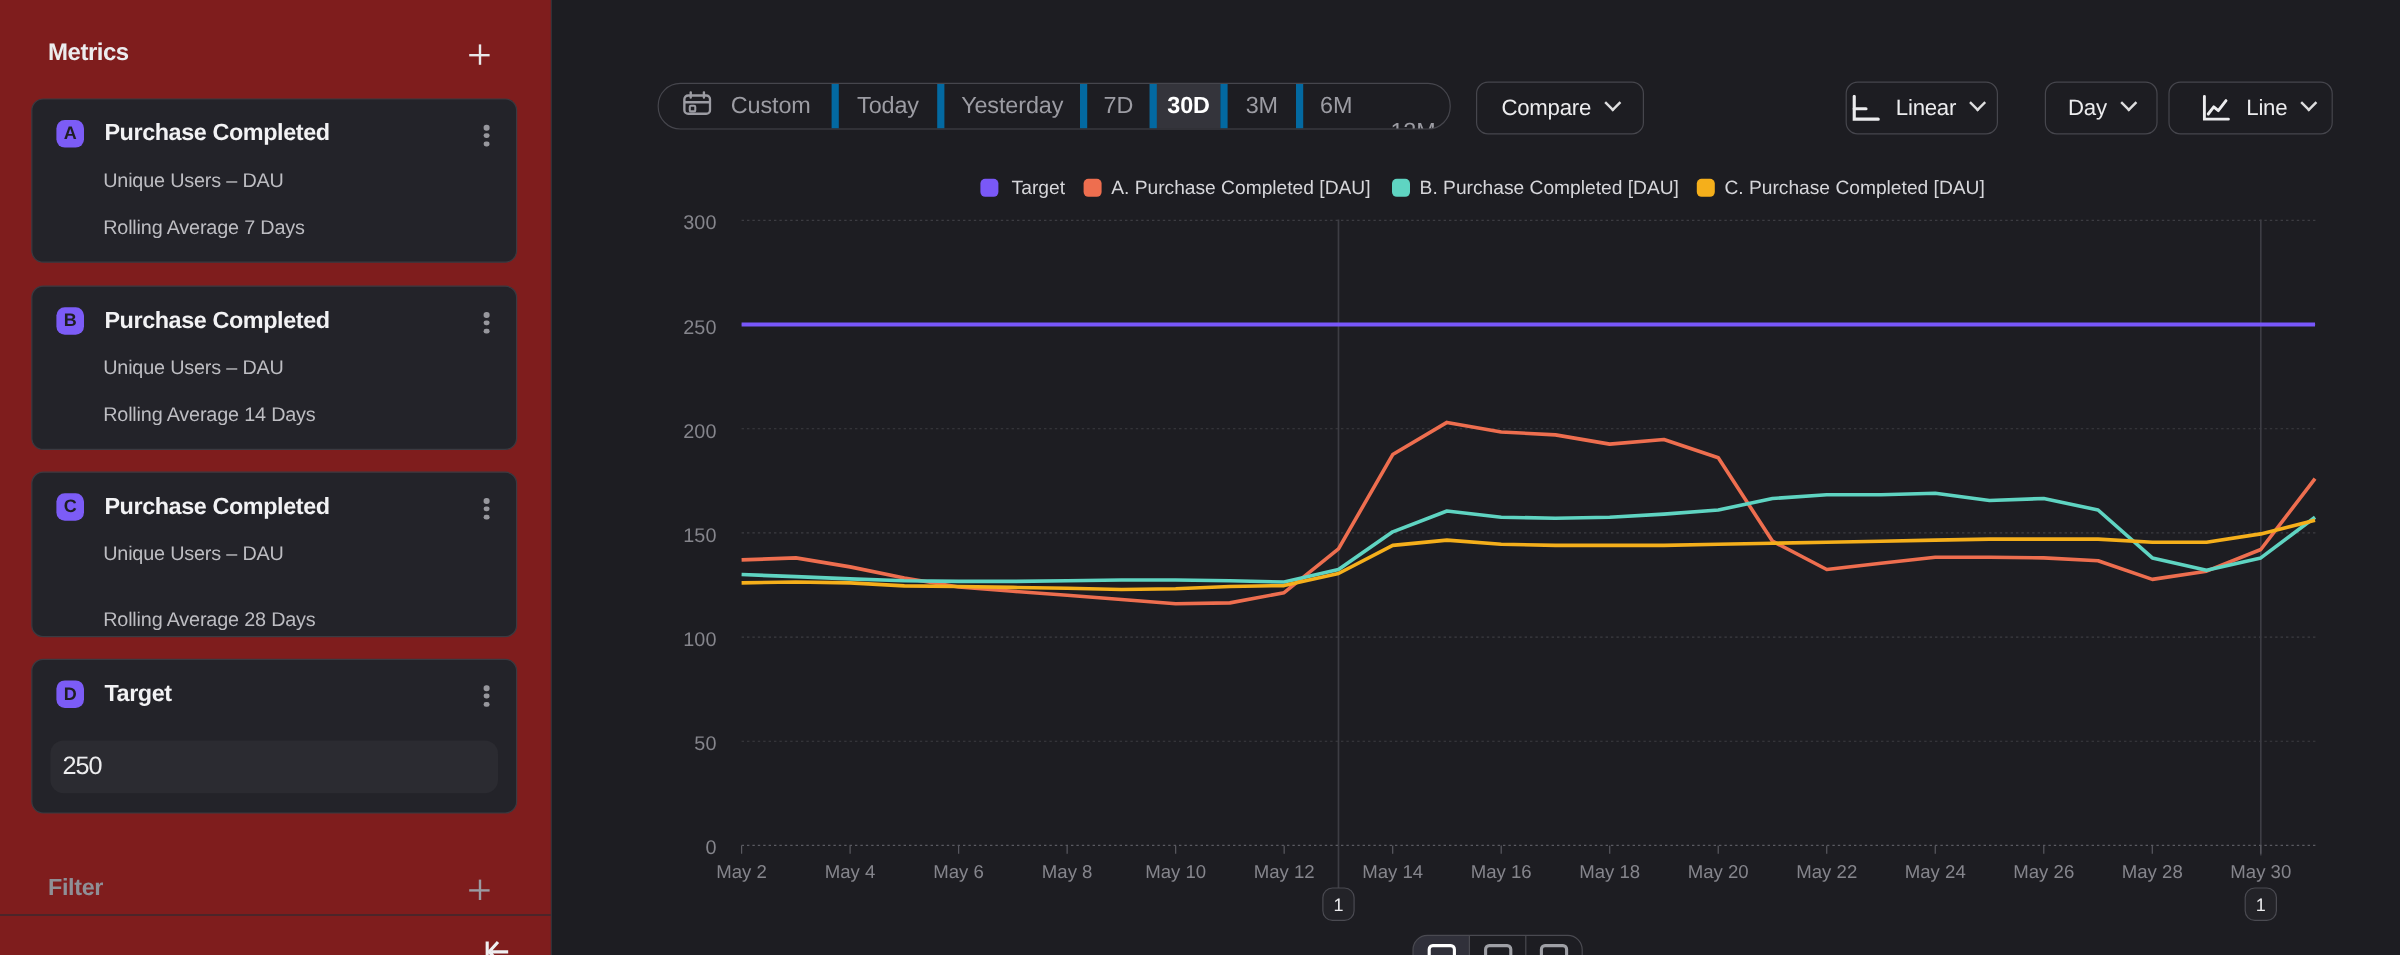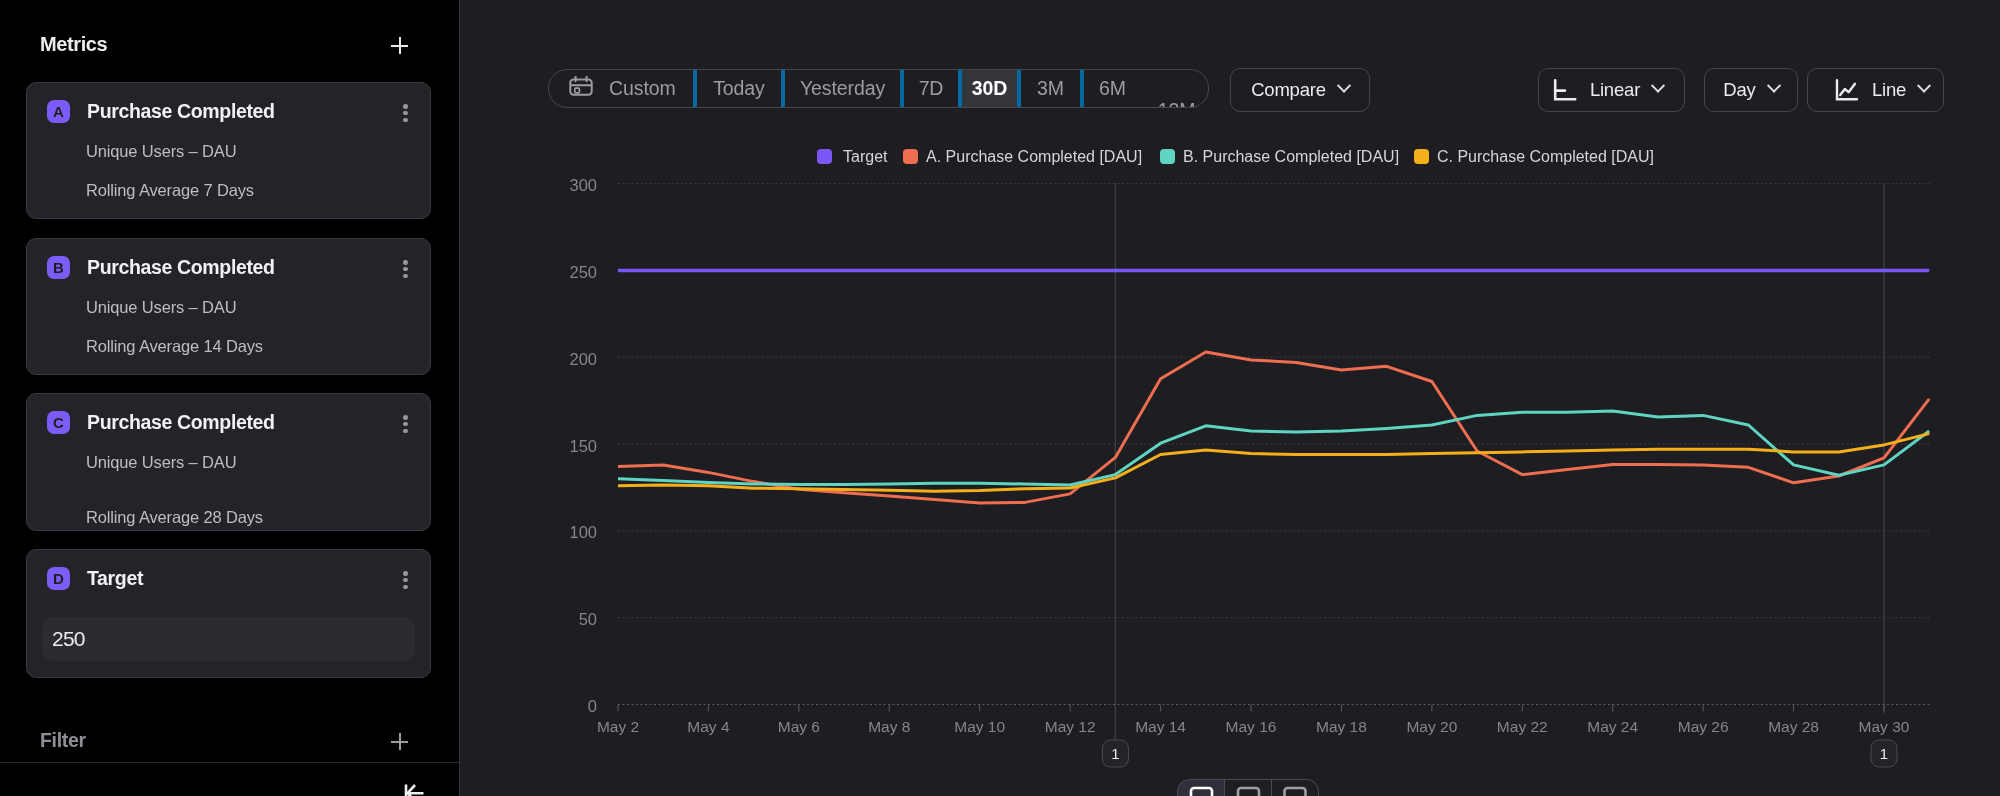--- a/index.html
+++ b/index.html
@@ -1,38 +1,38 @@
 <!DOCTYPE html>
 <html><head>
 <meta charset="utf-8">
 <style>
   * { margin:0; padding:0; box-sizing:border-box; }
   html,body { width:2000px; height:796px; background:#1d1d22; overflow:hidden; }
   body { font-family:"Liberation Sans", sans-serif; position:relative; color:#fff; }
   .abs { position:absolute; }
   
-  #sidebar { position:absolute; left:0; top:0; width:460px; height:796px; background:#000000; border-right:1px solid #313138; }
+  #sidebar { position:absolute; left:0; top:0; width:460px; height:796px; background:#7f1d1d; border-right:1px solid #313138; }
   .sb-head { position:absolute; left:40px; top:33px; font-size:20px; font-weight:700; color:#ececee; letter-spacing:-.4px; }
   .card { position:absolute; left:26px; width:405px; background:#232329; border:1px solid #3a3a41; border-radius:10px; }
   .badge { position:absolute; left:20px; top:17px; width:23px; height:23px; border-radius:7px; background:#7c5cf6; color:#1e1e23; font-size:15px; font-weight:700; display:flex; align-items:center; justify-content:center; }
   .ctitle { position:absolute; left:60px; top:17px; font-size:19.5px; font-weight:700; color:#f2f2f4; letter-spacing:-.35px; }
   .csub { position:absolute; left:59px; font-size:16.5px; color:#bdbdc2; letter-spacing:-.15px; }
   .kebab { position:absolute; right:22px; top:21px; width:5px; }
   .kebab i { display:block; width:4.6px; height:4.6px; border-radius:50%; background:#97979d; margin-bottom:2.3px; }
   .plus { position:absolute; width:17px; height:17px; }
   .plus:before { content:""; position:absolute; left:0; top:7.5px; width:17px; height:2px; background:#e8e8ea; }
   .plus:after { content:""; position:absolute; left:7.5px; top:0; width:2px; height:17px; background:#e8e8ea; }
   .plus.dim:before, .plus.dim:after { background:#9b9ba2; }
   #target-input { position:absolute; left:15px; top:67px; width:373px; height:44px; background:#2b2b31; border-radius:11px; font-size:21px; letter-spacing:-.8px; color:#ececee; line-height:44px; padding-left:10px; }
   .filter-head { position:absolute; left:40px; top:729px; font-size:19.5px; font-weight:700; color:#8f8f96; letter-spacing:-.3px; }
   #sb-divider { position:absolute; left:0; top:762px; width:459px; height:1px; background:#2c2c32; }
   
   .btn { position:absolute; top:68px; height:44px; border:1px solid #46464d; border-radius:10px; display:flex; align-items:center; justify-content:center; color:#ececee; font-size:18.5px; font-weight:400; letter-spacing:-.2px; }
   #seg { position:absolute; left:548px; top:69px; height:39px; border:1px solid #46464d; border-radius:19px; display:flex; align-items:stretch; overflow:hidden; }
-  .seg { display:flex; align-items:center; justify-content:center; color:#9c9ca3; font-size:19.5px; border-left:4px solid #0369a1; letter-spacing:-.1px; }
+  .seg { display:flex; align-items:center; justify-content:center; color:#9c9ca3; font-size:19.5px; border-left:6px solid #0369a1; letter-spacing:-.1px; }
   .seg:first-child { border-left:none; }
   .seg.sel { background:#34343b; color:#fff; font-weight:700; }
   .chev { display:inline-block; width:10px; height:10px; border-right:2.2px solid #dededf; border-bottom:2.2px solid #dededf; transform:rotate(45deg) translate(-3px,-3px); margin-left:13px; }
 </style>
 </head>
 <body>
 
 <div id="sidebar">
   <div class="sb-head">Metrics</div>
   <div class="plus" style="left:391px; top:37px;"></div>
@@ -106,21 +106,21 @@
   <div class="seg" style="width:119px;">Yesterday</div>
   <div class="seg" style="width:58px;">7D</div>
   <div class="seg sel" style="width:59px;">30D</div>
   <div class="seg" style="width:63px;">3M</div>
   <div class="seg" style="width:61px;">6M</div>
   <div class="seg" style="width:67px;margin-top:40px;">12M</div>
 </div>
 
 <div class="btn" style="left:1230px; width:140px;">Compare<span class="chev"></span></div>
 
-<div class="btn" style="left:1538px; width:147px;">
+<div class="btn" style="left:1538px; width:127px;">
   <svg width="25" height="23" viewBox="0 0 25 23" style="margin:0 13px 0 -8px;">
     <path d="M3.2 1.3 v19 h20" stroke="#ececee" stroke-width="2.6" fill="none" stroke-linecap="round"></path>
     <path d="M3.2 11.6 h9.8" stroke="#ececee" stroke-width="2.6" stroke-linecap="round"></path>
   </svg>
   Linear<span class="chev"></span></div>
 
 <div class="btn" style="left:1704px; width:94px;">Day<span class="chev"></span></div>
 
 <div class="btn" style="left:1807px; width:137px;padding-left:20px;">
   <svg width="25" height="23" viewBox="0 0 25 23" style="margin:0 13px 0 -8px;">

